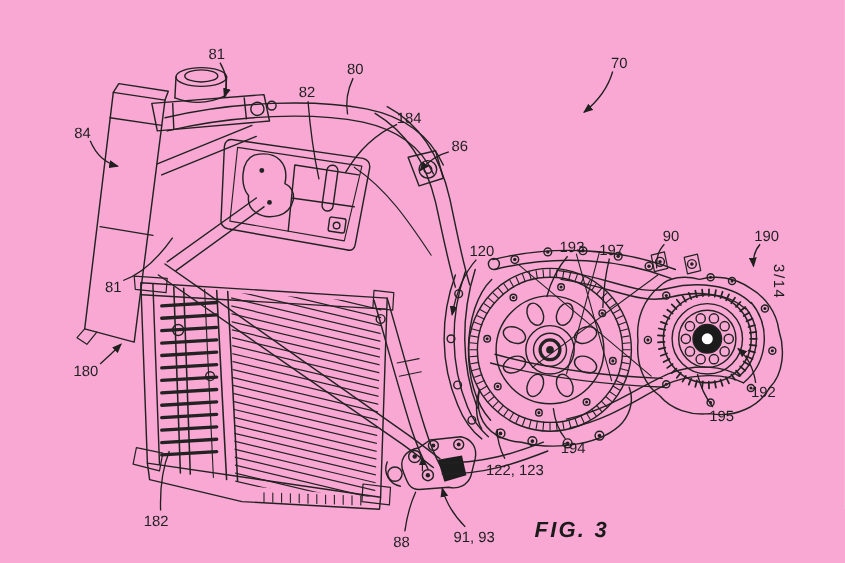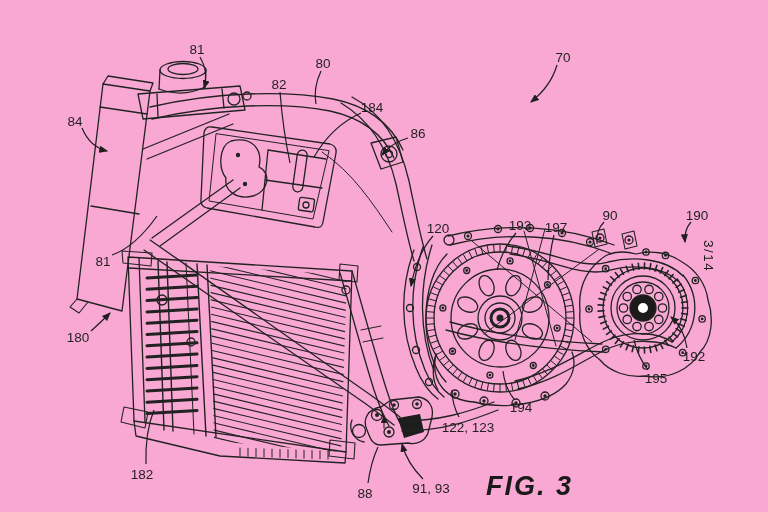--- a/index.html
+++ b/index.html
@@ -2,21 +2,21 @@
 <html><head>
 <meta charset="utf-8">
 <style>
   html,body{margin:0;padding:0;background:#e8e8e8;}
   .page{position:relative;width:768px;height:512px;background:#f9a8d4;overflow:hidden;
         font-family:"Liberation Sans",sans-serif;color:#1f1f1f;padding-left:40px;}
   svg{position:absolute;left:0;top:0;}
   .ref-num{font-family:"Liberation Sans",sans-serif;font-size:13.5px;fill:#1f1f1f;
            text-anchor:middle;dominant-baseline:central;}
   .leader{fill:none;stroke:#1f1f1f;stroke-width:1.2;}
-  .caption{position:absolute;left:486px;top:471px;font-size:27px;font-weight:bold;
+  .caption{position:absolute;left:486px;top:471px;font-size:20px;font-weight:bold;
            font-style:italic;letter-spacing:2px;color:#1a1a1a;}
   .sheet{position:absolute;left:701px;top:240px;writing-mode:vertical-rl;
          font-size:13.5px;letter-spacing:1.5px;color:#1a1a1a;}
 </style>
 </head>
 <body>
 
 <div class="page">
 
   <svg width="768" height="512" viewBox="0 0 768 512">

